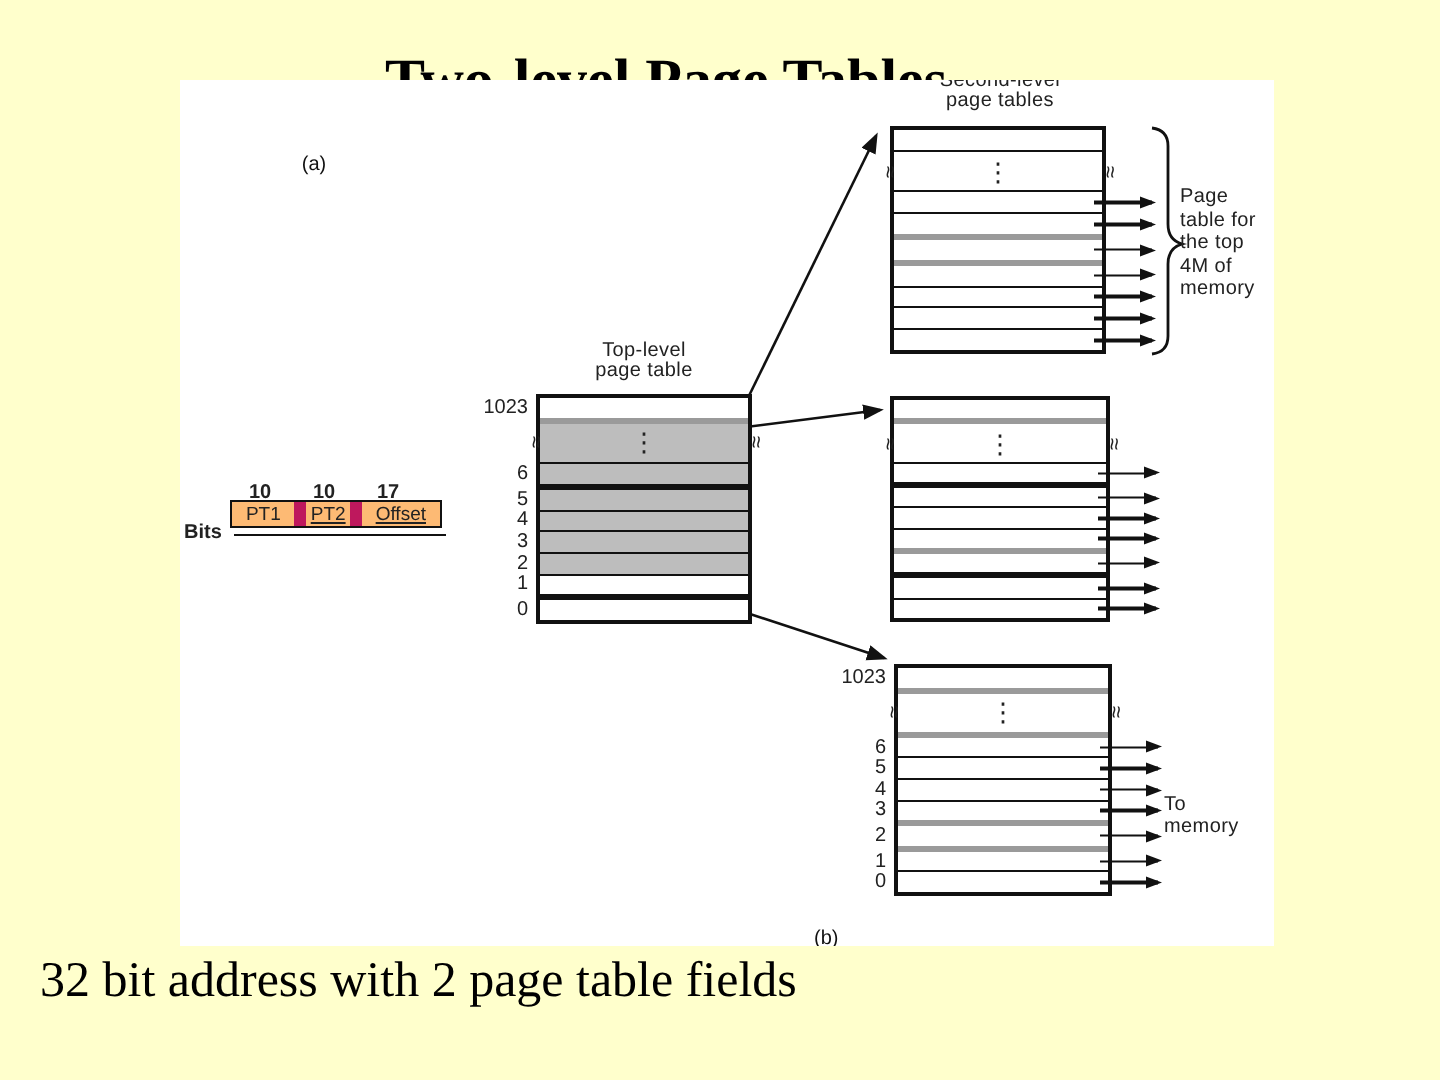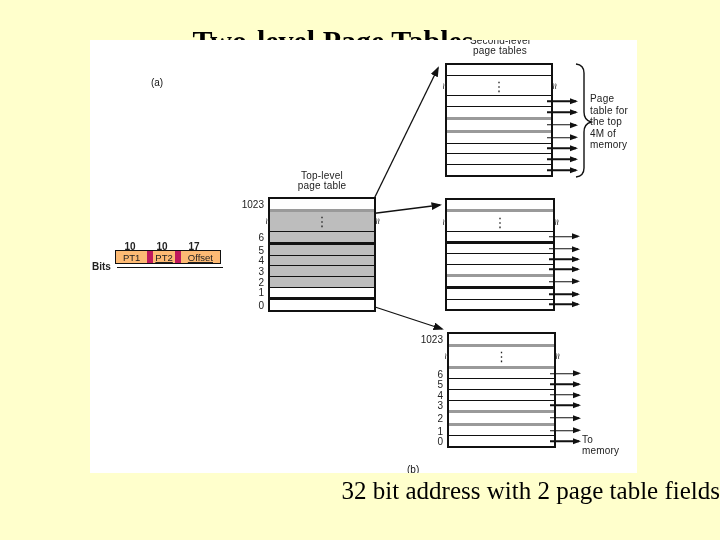--- a/index.html
+++ b/index.html
@@ -6,35 +6,35 @@
   body{
     width:720px;height:540px;position:relative;overflow:hidden;
     background:#FFFFCC;
     font-family:"Liberation Sans",sans-serif;color:#111;
   }
   .slide-title{
     position:absolute;top:4px;left:0;width:666px;text-align:center;
     font-family:"Liberation Serif",serif;font-weight:bold;font-size:30px;color:#000;
   }
   .slide-caption{
-    position:absolute;top:477px;left:20px;width:700px;text-align:right;
+    position:absolute;top:477px;left:20px;width:700px;text-align:left;
     font-family:"Liberation Serif",serif;font-size:25px;color:#000;
   }
   .whitebox{
     position:absolute;left:90px;top:40px;width:547px;height:433px;
     background:#FFFFFF;overflow:hidden;
   }
   .fig-label{
     position:absolute;font-size:10px;line-height:11px;color:#222;letter-spacing:.2px;
   }
   .fig-label.center{text-align:center;}
   .lbl-second{left:352px;top:-4px;width:116px;line-height:9.5px;}
   .lbl-toplevel{left:190px;top:131px;width:84px;line-height:10px;}
   .lbl-4m{left:500px;top:53px;width:50px;line-height:11.5px;}
-  .lbl-topages{left:492px;top:357px;width:50px;line-height:11px;margin-top:37px;}
+  .lbl-topages{left:492px;top:357px;width:50px;line-height:11px;}
   .lbl-parta{position:absolute;left:67px;top:37px;transform:translateX(-50%);font-size:10px;}
   .lbl-partb{position:absolute;left:317px;top:424px;font-size:10px;}
 
   .ptable{
     position:absolute;border:2px solid #111;background:#fff;
     display:flex;flex-direction:column;box-sizing:border-box;
   }
   .tbl-topright{left:355px;top:23px;width:108px;height:114px;}
   .tbl-toplevel{left:178px;top:157px;width:108px;height:115px;}
   .tbl-mid{left:355px;top:158px;width:110px;height:113px;}

